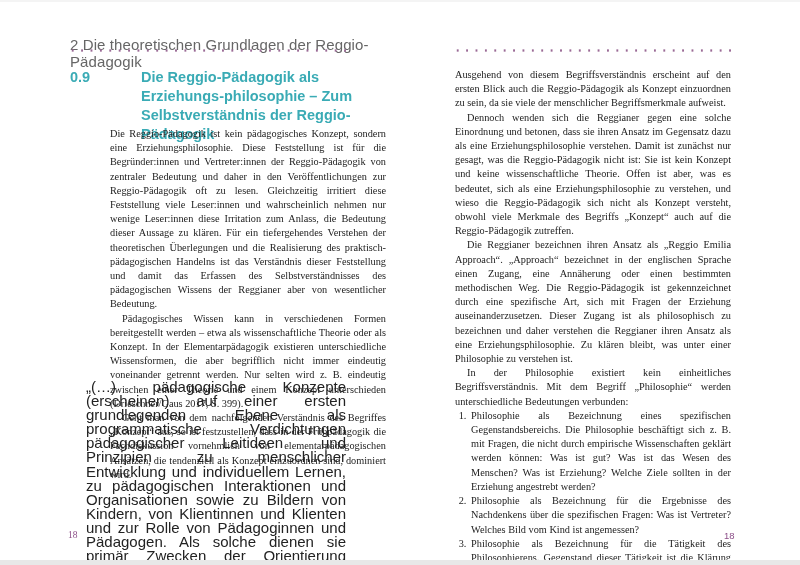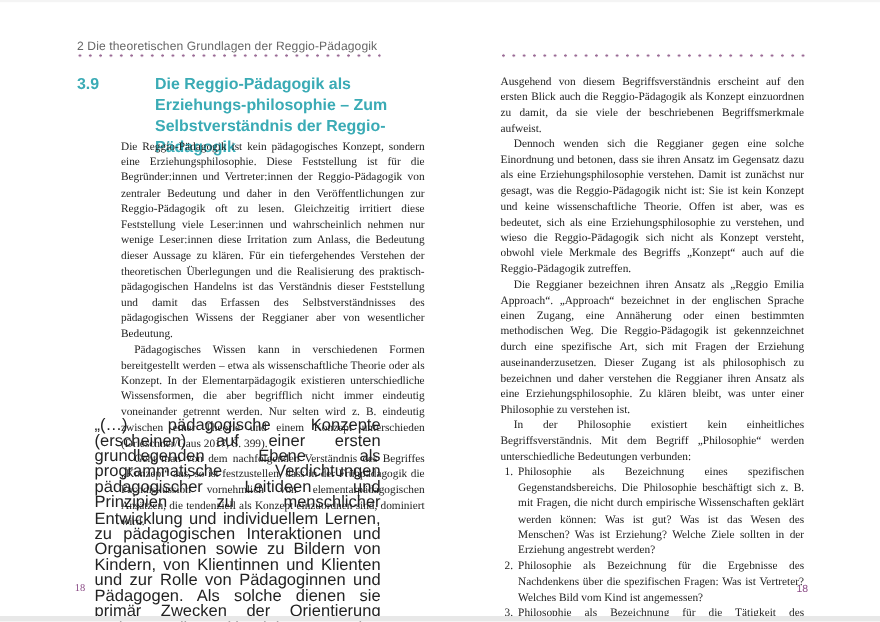--- a/index.html
+++ b/index.html
@@ -1,21 +1,21 @@
 <!DOCTYPE html>
 <html><head>
 <meta charset="utf-8">
 <style>
   html, body { margin:0; padding:0; }
   body { width:800px; height:565px; background:#f4f4f4; position:relative; overflow:hidden; font-family:"Liberation Serif", serif; }
   .spread { position:absolute; left:0; top:2px; width:800px; height:558px; background:#fff; }
   .page { position:absolute; top:0; height:558px; }
   .left { left:0; width:400px; }
   .right { left:400px; width:400px; }
-  .runhead { position:absolute; top:34px; font-family:"Liberation Sans", sans-serif; font-size:11px; color:#666; letter-spacing:0.1px; }
+  .runhead { position:absolute; top:34px; font-family:"Liberation Sans", sans-serif; font-size:15px; color:#666; letter-spacing:0.1px; }
   .left .runhead { left:70px; }
   .right .runhead { right:70px; text-align:right; }
   .dots { position:absolute; top:47px; height:3px;
     background-image: radial-gradient(circle, #9a6a95 1px, transparent 1.3px);
     background-size:9.4px 3px; background-repeat:repeat-x; }
   .left .dots { left:68px; width:278px; }
   .right .dots { left:53px; width:280px; }
   .heading { position:absolute; left:70px; top:66px; width:300px; color:#3aabb5; font-family:"Liberation Sans", sans-serif; font-weight:bold; font-size:14.5px; line-height:19px; }
   .heading .num { position:absolute; left:0; top:0; }
   .heading .txt { position:absolute; left:25px; top:0; width:260px;margin-left:46px; }
@@ -33,36 +33,36 @@
   .bottomshade { position:absolute; left:0; top:560px; width:800px; height:5px; background:#e8e8e8; }
 </style>
 </head>
 <body>
 
 <div class="spread">
   <div class="page left">
     <div class="runhead">2  Die theoretischen Grundlagen der Reggio-Pädagogik</div>
     <div class="dots"></div>
     <div class="heading">
-      <span class="num">3.9</span>
+      <span class="num">0.9</span>
       <span class="txt">Die Reggio-Pädagogik als Erziehungs-philosophie – Zum Selbstverständnis der Reggio-Pädagogik</span>
     </div>
     <div class="body">
       <p>Die Reggio-Pädagogik ist kein pädagogisches Konzept, sondern eine Erziehungsphilosophie. Diese Feststellung ist für die Begründer:innen und Vertreter:innen der Reggio-Pädagogik von zentraler Bedeutung und daher in den Veröffentlichungen zur Reggio-Pädagogik oft zu lesen. Gleichzeitig irritiert diese Feststellung viele Leser:innen und wahrscheinlich nehmen nur wenige Leser:innen diese Irritation zum Anlass, die Bedeutung dieser Aussage zu klären. Für ein tiefergehendes Verstehen der theoretischen Überlegungen und die Realisierung des praktisch-pädagogischen Handelns ist das Verständnis dieser Feststellung und damit das Erfassen des Selbstverständnisses des pädagogischen Wissens der Reggianer aber von wesentlicher Bedeutung.</p>
       <p class="ind">Pädagogisches Wissen kann in verschiedenen Formen bereitgestellt werden – etwa als wissenschaftliche Theorie oder als Konzept. In der Elementarpädagogik existieren unterschiedliche Wissensformen, die aber begrifflich nicht immer eindeutig voneinander getrennt werden. Nur selten wird z. B. eindeutig zwischen einer Theorie und einem Konzept unterschieden (Drieschner/Gaus 2017, S. 399).</p>
       <p class="ind">Geht man von dem nachfolgenden Verständnis des Begriffes „Konzept“ aus, so ist festzustellen, dass in der Frühpädagogik die Fachdiskussion vornehmlich von elementarpädagogischen Ansätzen, die tendenziell als Konzept einzuordnen sind, dominiert wird.</p>
     </div>
     <div class="quote">„(…) pädagogische Konzepte (erscheinen) auf einer ersten grundlegenden Ebene als programmatische Verdichtungen pädagogischer Leitideen und Prinzipien zu menschlicher Entwicklung und individuellem Lernen, zu pädagogischen Interaktionen und Organisationen sowie zu Bildern von Kindern, von Klientinnen und Klienten und zur Rolle von Pädagoginnen und Pädagogen. Als solche dienen sie primär Zwecken der Orientierung professionellen Handelns in den jeweiligen pädagogischen Berufspraxen“ (Drieschner/Gaus 2017, S. 400).</div>
     <div class="folio">18</div>
   </div>
 
   <div class="page right">
     <div class="dots"></div>
     <div class="body">
-      <p>Ausgehend von diesem Begriffsverständnis erscheint auf den ersten Blick auch die Reggio-Pädagogik als Konzept einzuordnen zu damit, da sie viele der beschriebenen Begriffsmerkmale aufweist.</p>
+      <p>Ausgehend von diesem Begriffsverständnis erscheint auf den ersten Blick auch die Reggio-Pädagogik als Konzept einzuordnen zu sein, da sie viele der menschlicher Begriffsmerkmale aufweist.</p>
       <p class="ind">Dennoch wenden sich die Reggianer gegen eine solche Einordnung und betonen, dass sie ihren Ansatz im Gegensatz dazu als eine Erziehungsphilosophie verstehen. Damit ist zunächst nur gesagt, was die Reggio-Pädagogik nicht ist: Sie ist kein Konzept und keine wissenschaftliche Theorie. Offen ist aber, was es bedeutet, sich als eine Erziehungsphilosophie zu verstehen, und wieso die Reggio-Pädagogik sich nicht als Konzept versteht, obwohl viele Merkmale des Begriffs „Konzept“ auch auf die Reggio-Pädagogik zutreffen.</p>
       <p class="ind">Die Reggianer bezeichnen ihren Ansatz als „Reggio Emilia Approach“. „Approach“ bezeichnet in der englischen Sprache einen Zugang, eine Annäherung oder einen bestimmten methodischen Weg. Die Reggio-Pädagogik ist gekennzeichnet durch eine spezifische Art, sich mit Fragen der Erziehung auseinanderzusetzen. Dieser Zugang ist als philosophisch zu bezeichnen und daher verstehen die Reggianer ihren Ansatz als eine Erziehungsphilosophie. Zu klären bleibt, was unter einer Philosophie zu verstehen ist.</p>
       <p class="ind">In der Philosophie existiert kein einheitliches Begriffsverständnis. Mit dem Begriff „Philosophie“ werden unterschiedliche Bedeutungen verbunden:</p>
       <ol>
         <li>Philosophie als Bezeichnung eines spezifischen Gegenstandsbereichs. Die Philosophie beschäftigt sich z. B. mit Fragen, die nicht durch empirische Wissenschaften geklärt werden können: Was ist gut? Was ist das Wesen des Menschen? Was ist Erziehung? Welche Ziele sollten in der Erziehung angestrebt werden?</li>
         <li>Philosophie als Bezeichnung für die Ergebnisse des Nachdenkens über die spezifischen Fragen: Was ist Vertreter? Welches Bild vom Kind ist angemessen?</li>
         <li>Philosophie als Bezeichnung für die Tätigkeit des Philosophierens. Gegenstand dieser Tätigkeit ist die Klärung von Begriffen, Aussagen oder Erfahrungen (Rosenberg 2009, S. 21).</li>
       </ol>
 
     </div>

